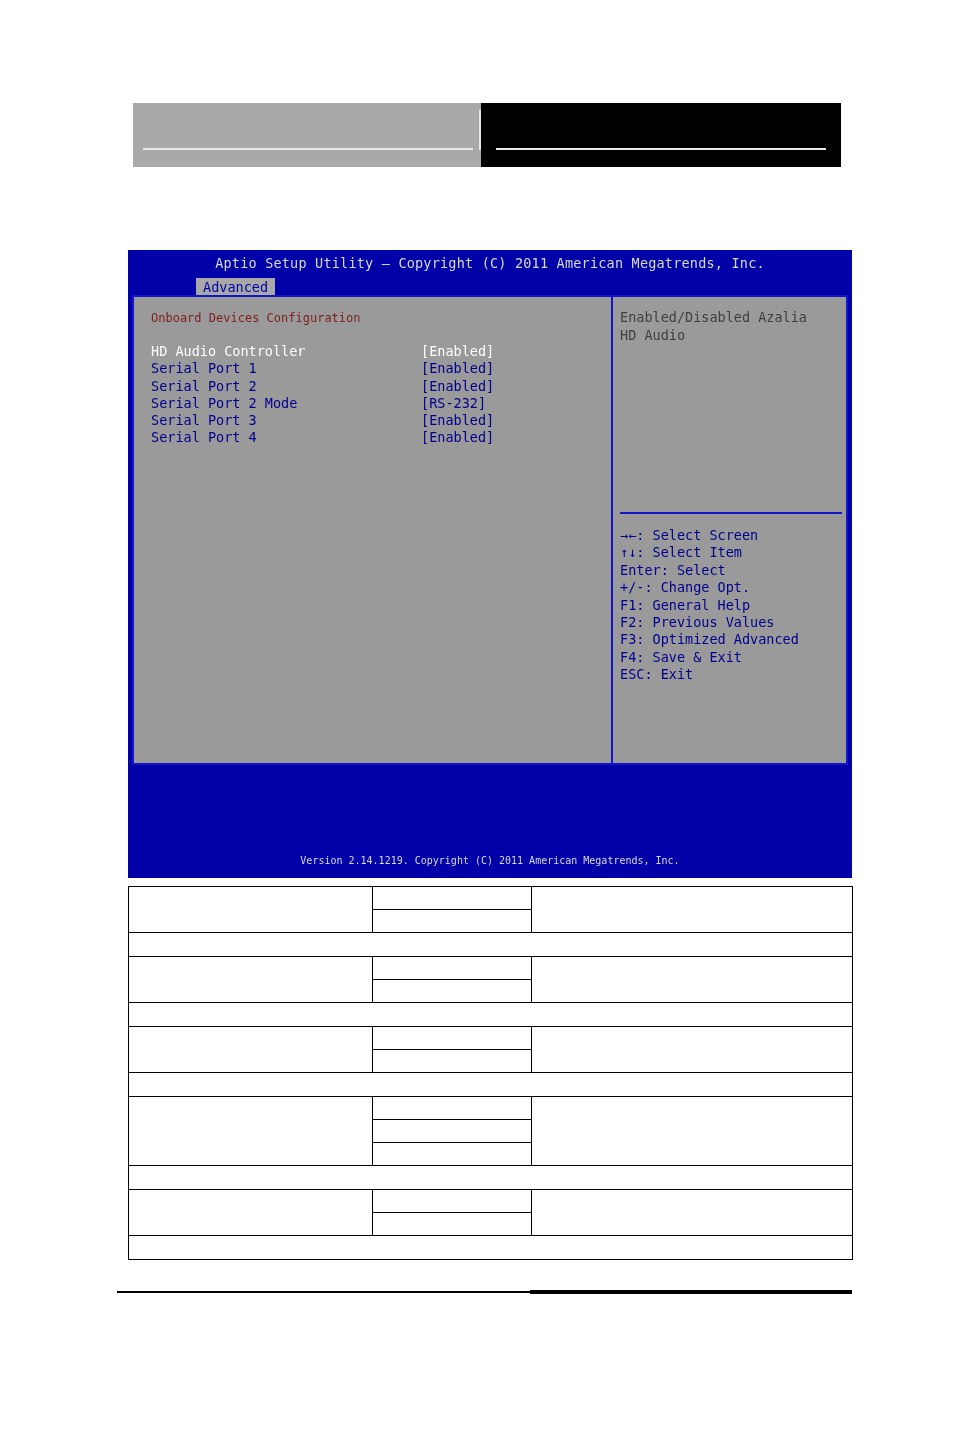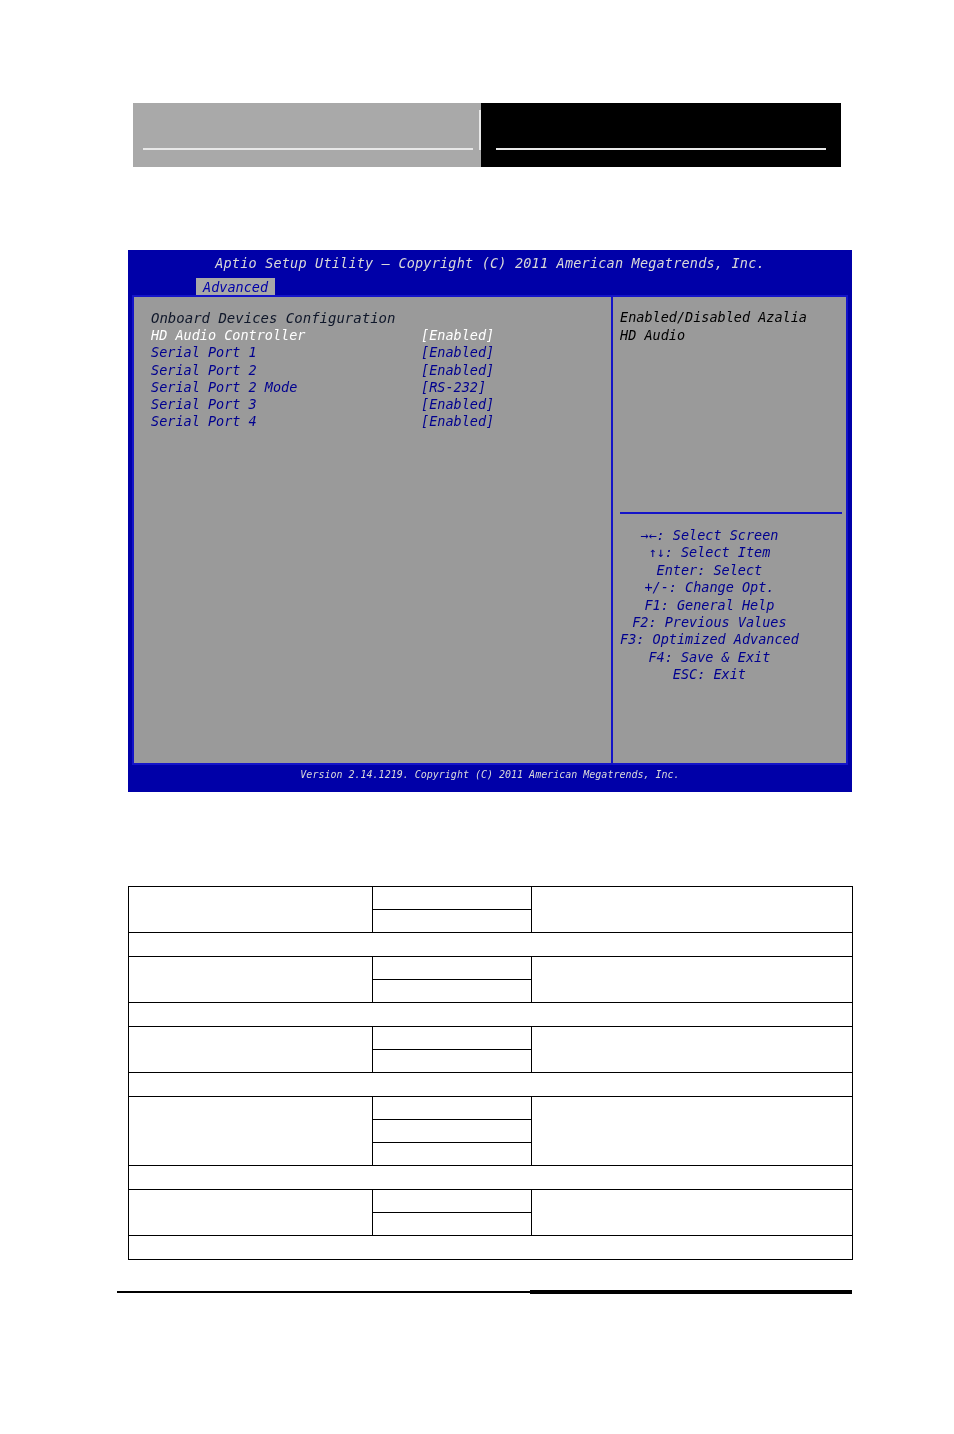--- a/index.html
+++ b/index.html
@@ -61,25 +61,24 @@
     height: 2px;
     background: #e8e8e8;
   }
 
   
   #bios-screen {
     position: absolute;
     left: 128px;
     top: 250px;
     width: 724px;
-    height: 542px;
+    height: 628px;
     background: #0000a8;
     font-family: "DejaVu Sans Mono", "Liberation Mono", monospace;
     box-sizing: border-box;
-    font-style: italic;
   }
   #bios-titlebar {
     height: 27px;
     line-height: 27px;
     text-align: center;
     color: #d9d9d9;
     font-size: 13.5px;
     letter-spacing: 0.2px;
     white-space: nowrap;
   }
@@ -115,58 +114,58 @@
     padding: 12px 0 0 17px;
   }
   #bios-right-pane {
     flex: 1;
     position: relative;
     box-sizing: border-box;
     padding: 12px 0 0 7px;
   }
 
   #panel-heading {
-    color: #0f172a;
-    font-size: 14px;
+    color: #7f1d1d;
+    font-size: 12px;
     line-height: 18px;
-    margin-bottom: 0;
+    margin-bottom: 16px;
   }
   .settings-row {
     display: flex;
     font-size: 13.5px;
     line-height: 17.3px;
     color: #00008f;
   }
   .settings-row.selected { color: #ffffff; }
   .settings-row .opt-label { width: 270px; }
   .settings-row .opt-value { white-space: nowrap; }
 
   #help-text {
-    color: #000000;
+    color: #404040;
     font-size: 13.5px;
     line-height: 17.5px;
     width: 200px;
   }
   #help-divider {
     position: absolute;
     left: 7px;
     top: 215px;
     width: 222px;
     height: 2px;
     background: #1414c8;
   }
   #nav-keys {
     position: absolute;
     left: 7px;
     top: 230px;
     color: #00008f;
     font-size: 13.5px;
     line-height: 17.4px;
   }
-  .nav-key-row { white-space: nowrap; text-align: center; }
+  .nav-key-row { white-space: nowrap; }
 
   #bios-versionbar {
     position: absolute;
     left: 0;
     bottom: 12px;
     width: 100%;
     text-align: center;
     color: #d9d9d9;
     font-size: 10px;
     white-space: nowrap;

